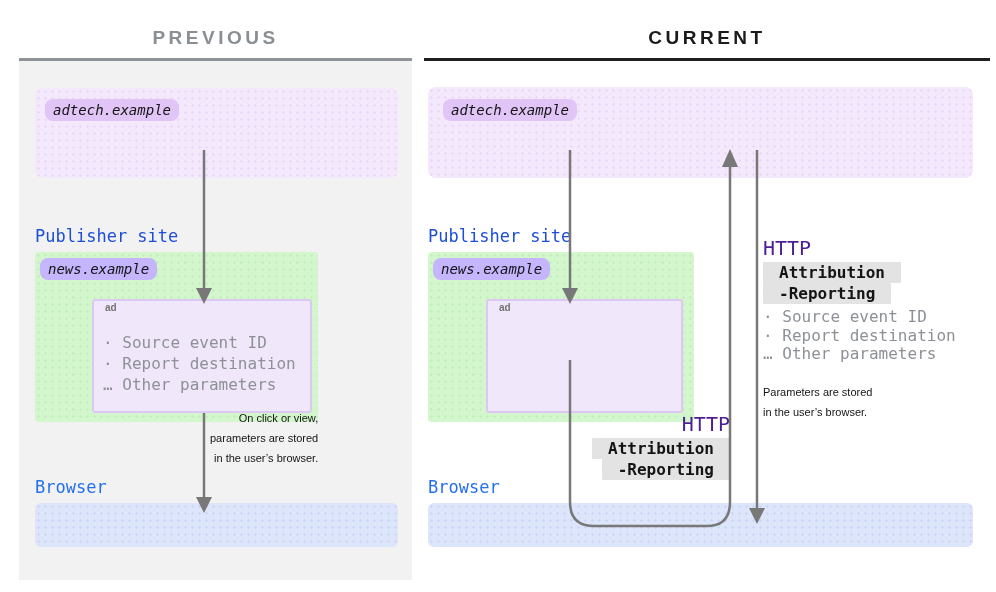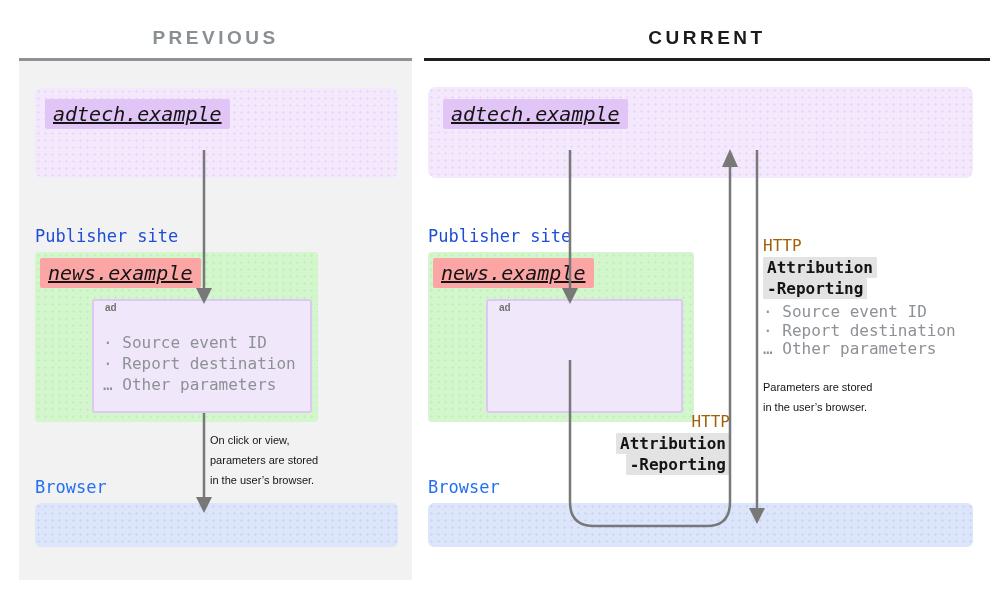--- a/index.html
+++ b/index.html
@@ -26,36 +26,36 @@
     background-image:radial-gradient(circle, rgba(190,130,225,.16) 1px, transparent 1.3px);
     background-size:7px 7px;}
   .box-green{background-color:#d4f6cd;border-radius:4px;
     background-image:radial-gradient(circle, rgba(90,190,90,.14) 1px, transparent 1.3px);
     background-size:7px 7px;}
   .box-blue{background-color:#dce5fa;border-radius:6px;
     background-image:radial-gradient(circle, rgba(120,150,230,.18) 1px, transparent 1.3px);
     background-size:7px 7px;}
   .ad-box{background:#f1e7fa;border:2px solid #dcc8f2;border-radius:3px;box-sizing:border-box;}
 
-  .domain-chip{display:inline-block;font-size:20px;font-style:italic;color:#141414;
-    padding:3px 8px;border-radius:2px;white-space:pre;text-decoration:underline;}
+  .domain-chip{display:inline-block;font-size:14px;font-style:italic;color:#141414;
+    padding:3px 8px;border-radius:8px;white-space:pre;}
   .chip-purple{background:#e1c5f6;}
-  .chip-green{background:#fca5a5;}
+  .chip-green{background:#c4b5fd;}
 
   .site-label{font-size:17px;color:#1d4ed8;white-space:pre;}
   .browser-label{font-size:17px;color:#2570f0;white-space:pre;}
 
   .ad-title{font-size:10px;font-weight:bold;color:#737373;}
   .param-line{font-size:16px;color:#8d9196;white-space:pre;line-height:21px;}
   .note{font-size:11px;color:#141414;line-height:20px;}
 
-  .http-proto{font-size:16px;color:#a16207;white-space:pre;}
+  .http-proto{font-size:20px;color:#4c1d95;white-space:pre;}
   .hdr-row{height:21px;line-height:21px;}
   .hdr-chip{display:inline-block;background:#e3e3e4;color:#141414;font-weight:bold;
-    font-size:16px;padding:0 4px;border-radius:1px;white-space:pre;}
+    font-size:16px;padding:0 16px;border-radius:1px;white-space:pre;}
   .hdr-colon{font-weight:bold;font-size:16px;color:#141414;margin-left:7px;}
 
   #register-block .param-line{line-height:18.5px;}
   #source-info-block{display:flex;flex-direction:column;align-items:flex-end;}
   #source-info-block .hdr-row{margin-bottom:0;}
 
   svg#arrow-layer{position:absolute;left:0;top:0;pointer-events:none;z-index:5;}
 </style>
 </head>
 <body>
@@ -78,21 +78,21 @@
   <span class="abs domain-chip chip-green mono" style="left:40px;top:258px;">news.example</span>
 
   <div class="abs ad-box" style="left:92px;top:299px;width:220px;height:114px;"></div>
   <div class="abs ad-title sans" style="left:105px;top:302px;">ad</div>
   <div class="abs" style="left:103px;top:332px;">
     <div class="param-line mono">· Source event ID</div>
     <div class="param-line mono">· Report destination</div>
     <div class="param-line mono">… Other parameters</div>
   </div>
 
-  <div class="abs note sans" style="left:210px;top:430px;">
+  <div class="abs note sans" style="left:210px;top:408px;text-align:right;">
     <div>On click or view,</div>
     <div>parameters are stored</div>
     <div>in the user’s browser.</div>
   </div>
 
   <div class="abs browser-label mono" style="left:35px;top:477px;">Browser</div>
   <div class="abs box-blue" style="left:35px;top:503px;width:363px;height:44px;"></div>
 
   <div class="abs box-purple" style="left:428px;top:87px;width:545px;height:91px;"></div>
   <span class="abs domain-chip chip-purple mono" style="left:443px;top:99px;">adtech.example</span>

